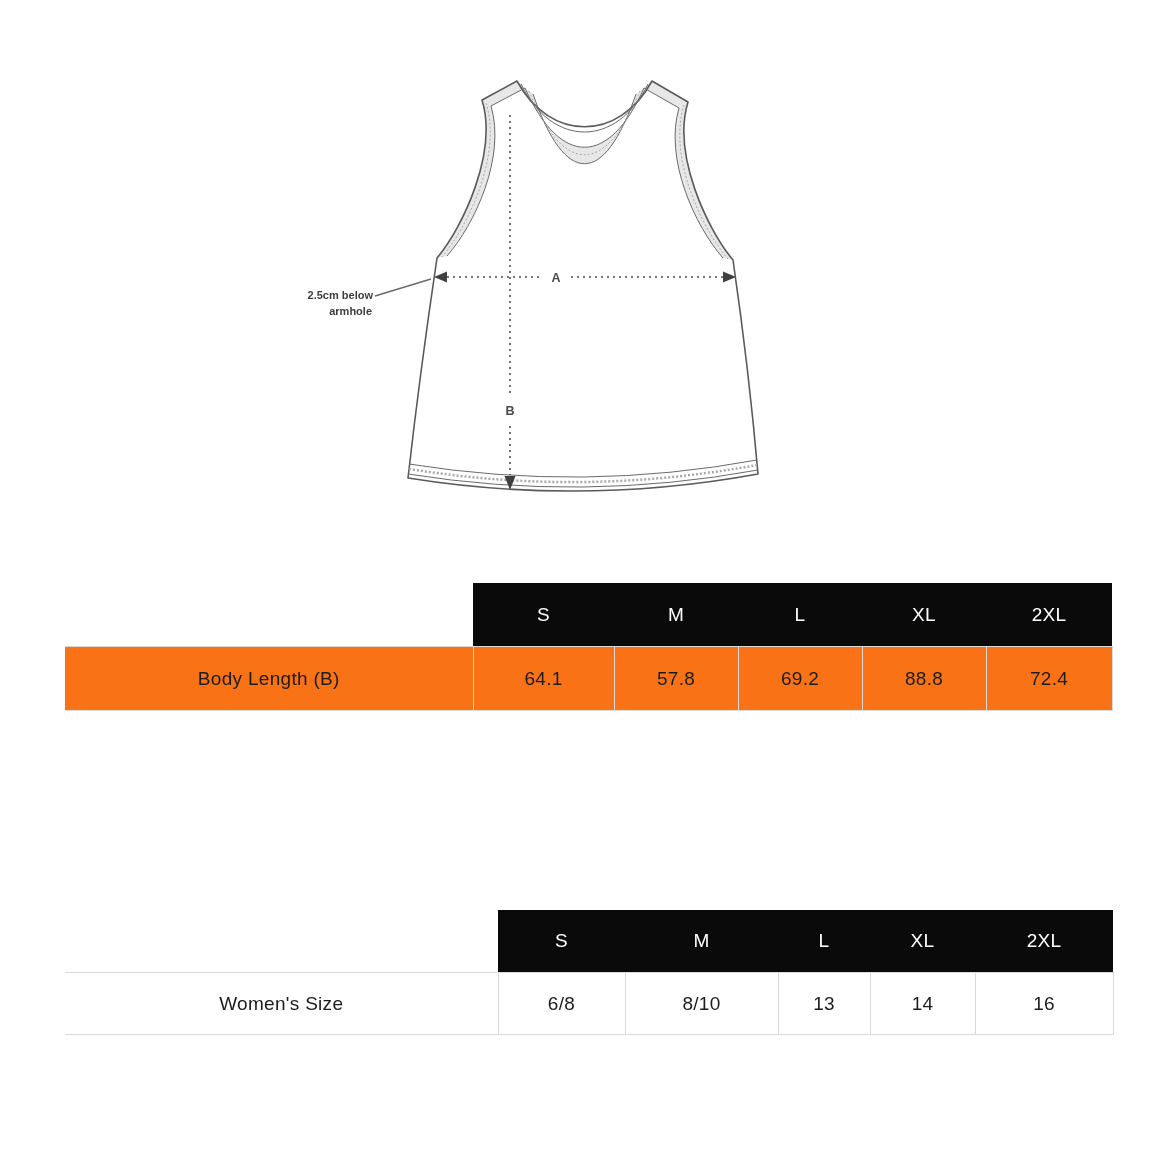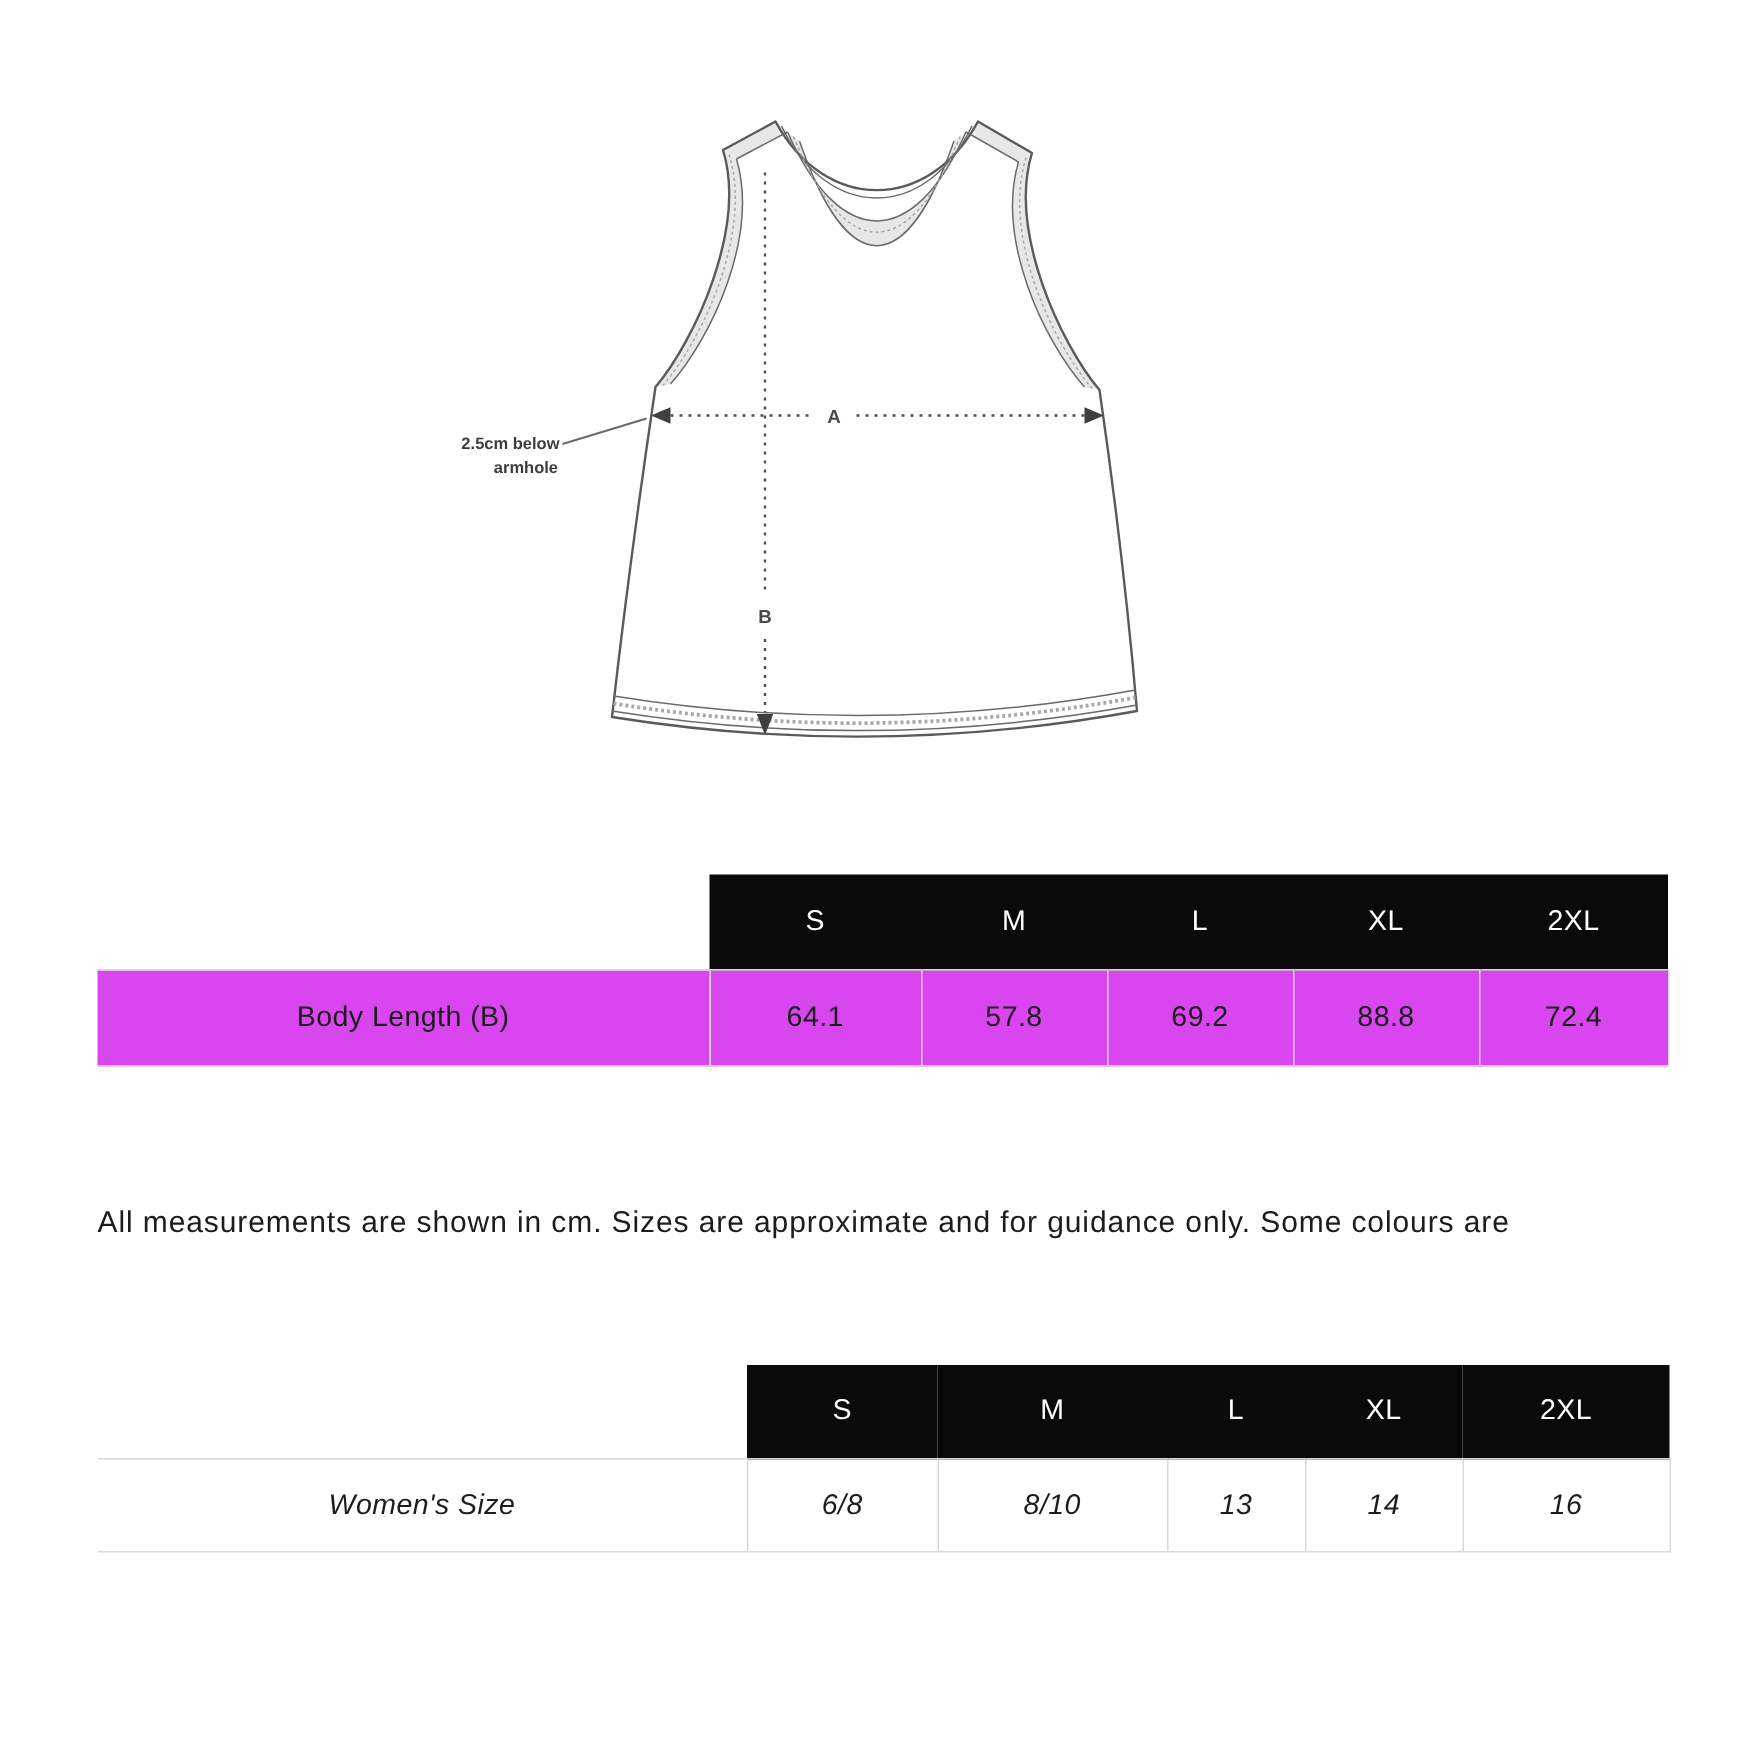--- a/index.html
+++ b/index.html
@@ -9,26 +9,26 @@
 
   table{border-collapse:collapse;table-layout:fixed;position:absolute;}
   .t1{left:65px;top:583px;width:1047px;}
   .t2{left:65px;top:910px;width:1048px;}
   th,td{text-align:center;vertical-align:middle;font-size:19px;font-weight:400;
         color:#1c1c1c;letter-spacing:.3px;padding:0;}
   th.size{background:#0a0a0a;color:#ffffff;}
   .t1 th.size{height:59px;}
   .t1 td{height:63px;}
   .t2 th.size{height:62px;}
-  .t2 td{height:61px;font-style:italic;}
+  .t2 td{height:61px;}
   .corner{background:transparent;border:none;}
   tr.data td{border-top:1px solid #d9d9d9;border-bottom:1px solid #d9d9d9;}
   tr.data td + td{border-left:1px solid #d9d9d9;}
   tr.data td:last-child{border-right:1px solid #d9d9d9;}
-  tr.alt td{background:#d946ef;}
+  tr.alt td{background:#f97316;}
 
   .note{position:absolute;left:65px;top:797px;width:1070px;
         font-size:20px;color:#1c1c1c;letter-spacing:.6px;}
   .note .line{line-height:36px;}
 
   .svg-ann{font-family:"Liberation Sans",sans-serif;font-size:11px;font-weight:600;fill:#3d3d3d;}
   .svg-dim{font-family:"Liberation Sans",sans-serif;font-size:12.5px;font-weight:600;fill:#4a4a4a;}
 </style>
 </head>
 <body>
@@ -109,21 +109,20 @@
       <td>64.1</td>
       <td>57.8</td>
       <td>69.2</td>
       <td>88.8</td>
       <td>72.4</td>
     </tr>
   </tbody>
     </table>
 
   <div class="note">
-    <div class="line">All measurements are shown in cm. Sizes are approximate and for guidance only. Some colours are</div>
   </div>
 
   <table class="t2">
     <colgroup>
       <col style="width:433px">
         <col style="width:127px">
         <col style="width:153px">
       <col style="width:92px">
         <col style="width:105px">
         <col style="width:138px">

